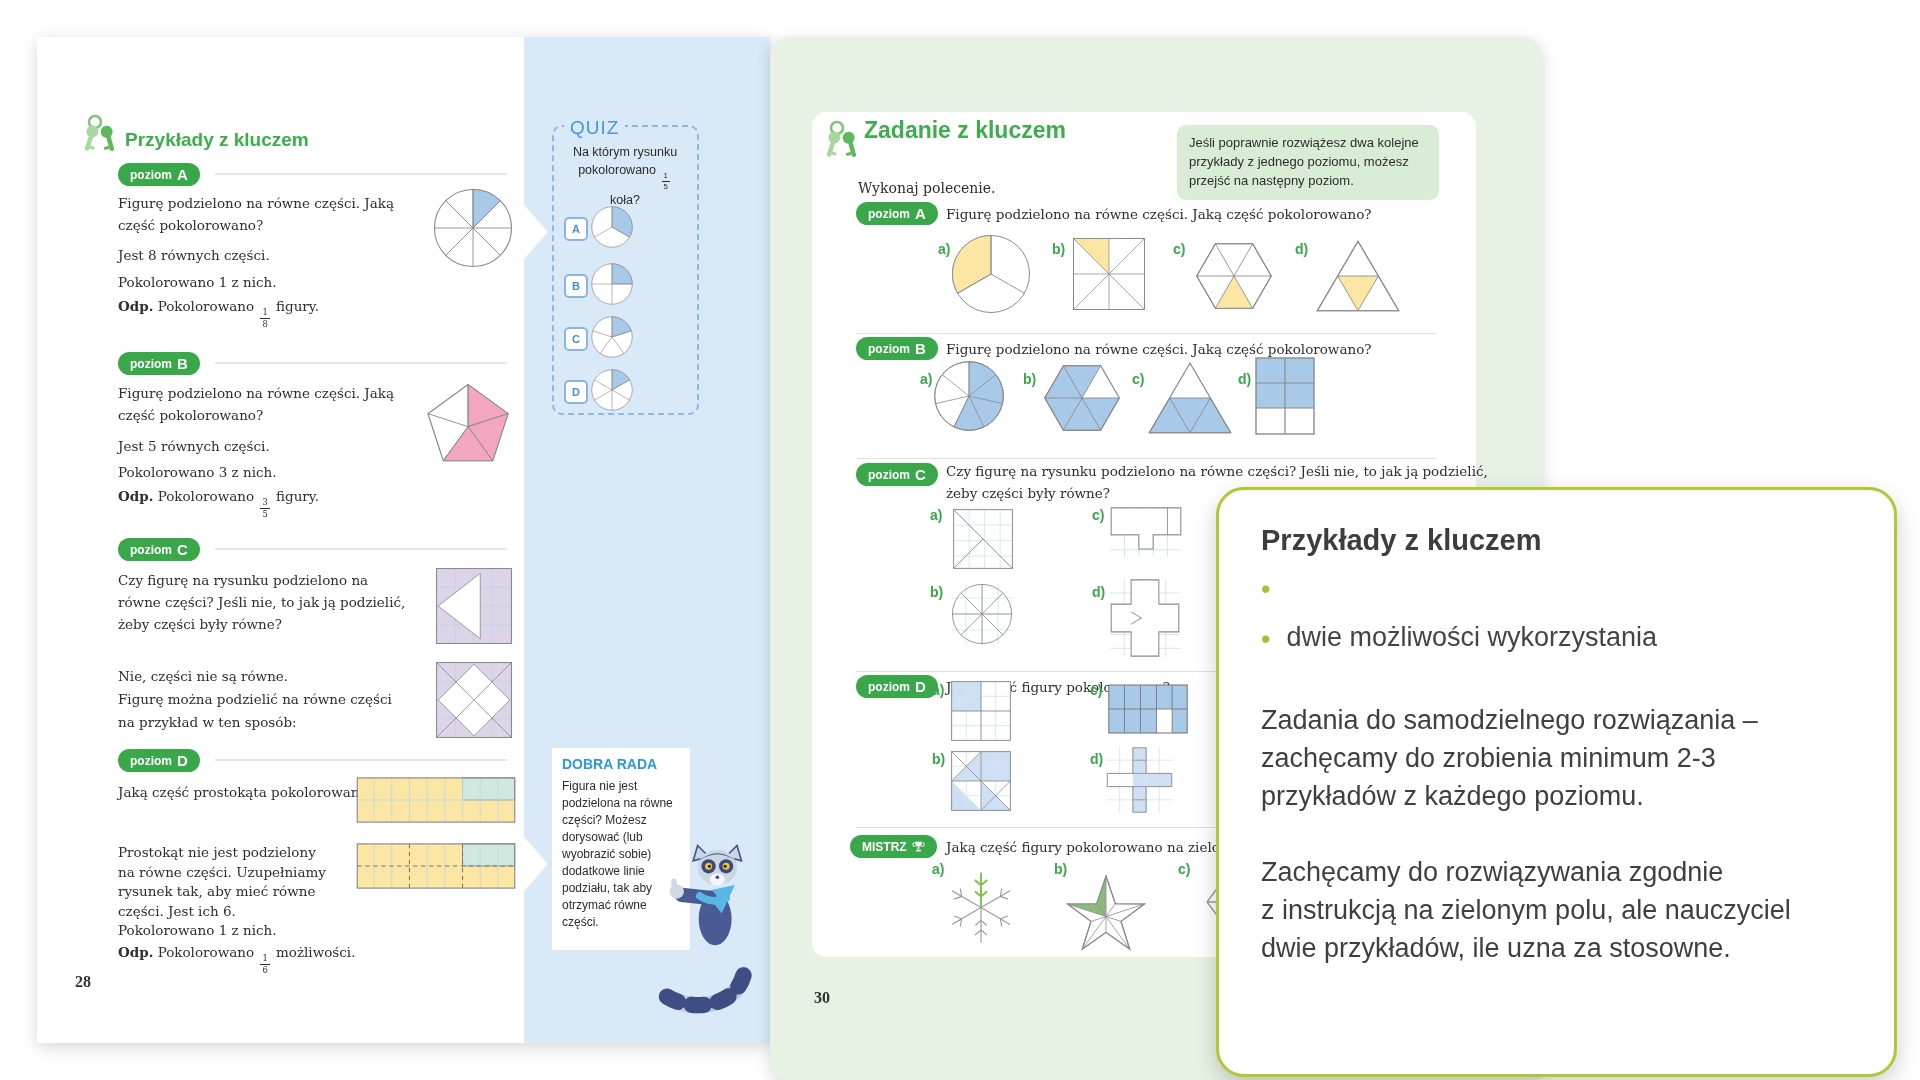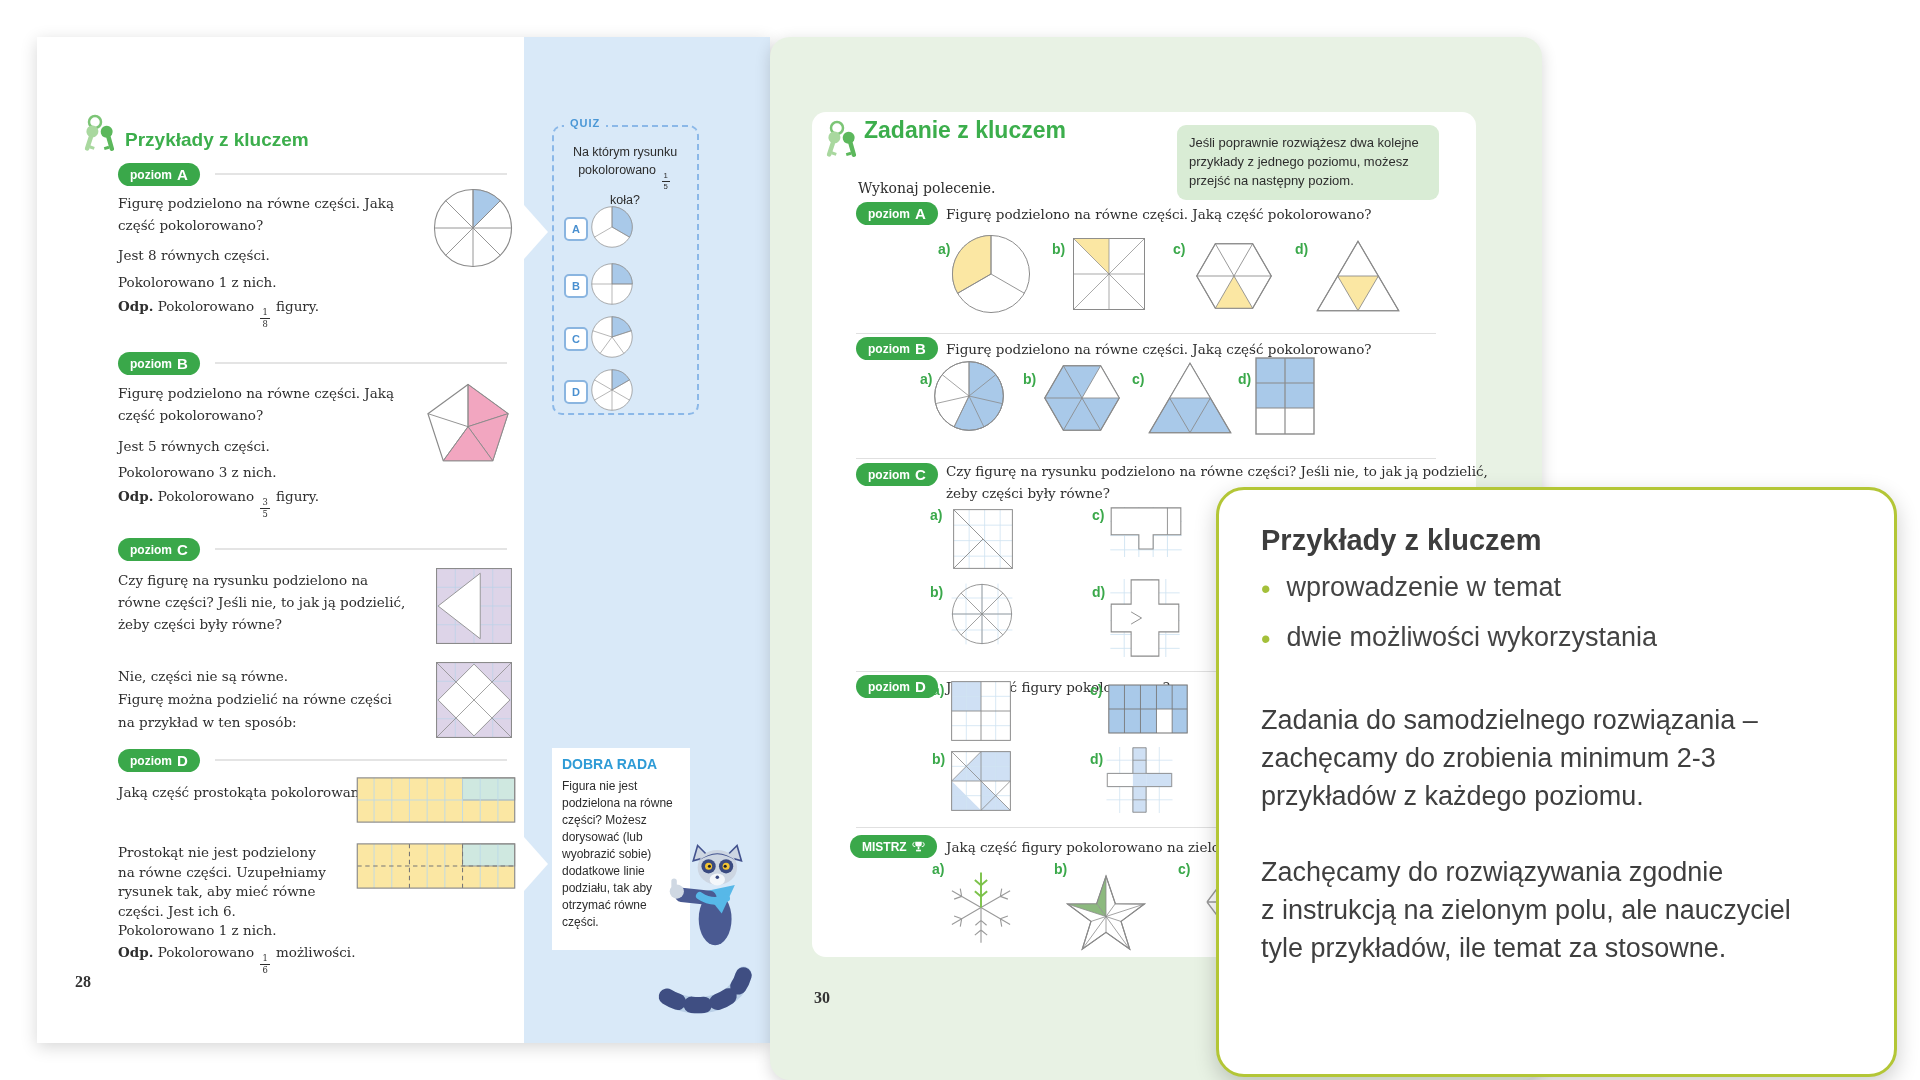--- a/index.html
+++ b/index.html
@@ -30,22 +30,22 @@
   .pagenum{position:absolute;font-family:Liberation Serif, serif;
            font-weight:bold;font-size:16px;color:#333;}
   .frac{display:inline-flex;flex-direction:column;align-items:center;vertical-align:-0.5em;
         line-height:1;font-size:0.62em;margin:0 2px;}
   .frac .num{border-bottom:1px solid currentColor;padding:0 2px 1px;}
   .frac .den{padding-top:1px;}
   
   .quiz-box{position:absolute;left:515px;top:88px;width:143px;height:286px;
             border:2px dashed #8bb8e8;border-radius:10px;}
   .quiz-title{position:absolute;left:10px;top:-10px;background:#d9e9f8;padding:0 6px;
-              font-family:"Liberation Sans","DejaVu Sans",sans-serif;font-weight:700;
-              font-size:11px;color:#4a97d6;letter-spacing:1px;}
+              font-family:"Liberation Sans","DejaVu Sans",sans-serif;font-weight:400;
+              font-size:19px;color:#4a97d6;letter-spacing:1px;}
   .quiz-q{position:absolute;left:14px;top:16px;width:114px;font-family:"Liberation Sans","DejaVu Sans",sans-serif;
           font-size:12.5px;line-height:1.45;color:#2c2c2c;text-align:center;}
   .chip{position:absolute;width:20px;height:20px;border:2px solid #8ab5e0;border-radius:5px;
         background:#fff;color:#4a90d0;font-family:"Liberation Sans","DejaVu Sans",sans-serif;
         font-weight:bold;font-size:11px;display:flex;align-items:center;justify-content:center;}
   
   .rada-box{position:absolute;left:515px;top:711px;width:138px;height:202px;background:#fff;}
   .rada-title{position:absolute;left:10px;top:8px;font-family:"Liberation Sans","DejaVu Sans",sans-serif;
               font-weight:800;font-size:14px;color:#2e9bd6;}
   .rada-text{position:absolute;left:10px;top:30px;width:118px;font-family:"Liberation Sans","DejaVu Sans",sans-serif;
@@ -535,31 +535,30 @@
         <path d="M5,25 L20,5 M5,25 L20,45 M5,25 L38,25" stroke="#9a9a9a" stroke-width="1.3" fill="none"></path>
       </svg>
     </div>
     <div class="pagenum" style="left:44px;top:952px;">30</div>
   </div>
 
   <div class="callout">
     <h2>Przykłady z kluczem</h2>
     <div class="bullet-row">
       <span class="dot">•</span>
-      <span>wprowadzenie w temat</span>
     </div>
     <div class="bullet-row">
       <span class="dot">•</span>
       <span>dwie możliwości wykorzystania</span>
     </div>
     <div class="para">
       <span class="blockline">Zadania do samodzielnego rozwiązania –</span>
       <span class="blockline">zachęcamy do zrobienia minimum 2-3</span>
       <span class="blockline">przykładów z każdego poziomu.</span>
     </div>
     <div class="para" style="margin-top:38px;">
       <span class="blockline">Zachęcamy do rozwiązywania zgodnie</span>
       <span class="blockline">z instrukcją na zielonym polu, ale nauczyciel</span>
-      <span class="blockline">tyle przykładów, ile temat za stosowne.</span>
+      <span class="blockline">dwie przykładów, ile uzna za stosowne.</span>
     </div>
   </div>
 
 </div>
 
 </body></html>

